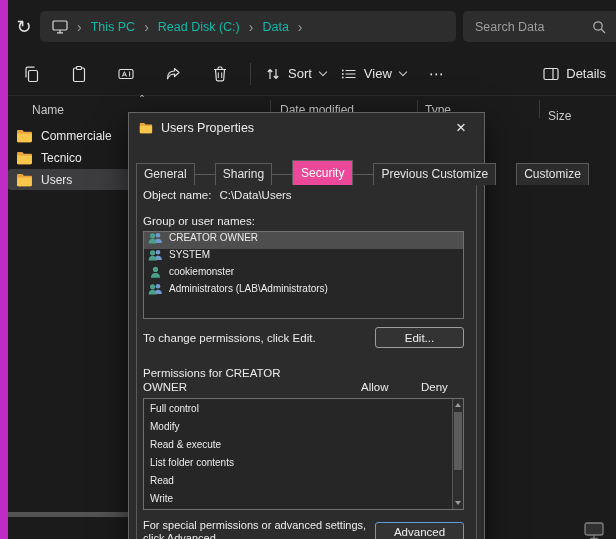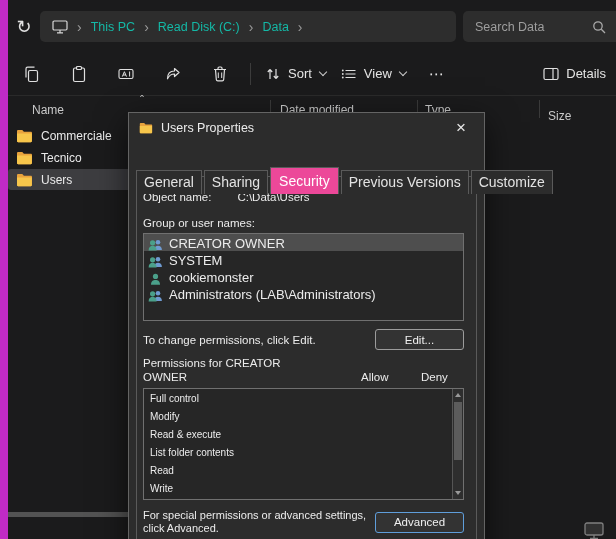--- a/index.html
+++ b/index.html
@@ -51,35 +51,35 @@
   .hscroll{position:absolute;left:2px;top:512px;width:131px;height:5px;border-radius:3px;background:#535353;cursor:pointer}
   .corner{position:absolute;right:12px;bottom:-4px;opacity:.9}
 
   
   .dialog{position:absolute;left:128px;top:112px;width:357px;height:470px;background:#2c2c2c;
           border:1px solid #646464;box-shadow:0 10px 30px rgba(0,0,0,.6);z-index:20;color:#ececec}
   .dlg-title{height:30px;display:flex;align-items:center;gap:8px;padding:0 10px;font-size:12.5px}
   .dlg-close{margin-left:auto;background:none;border:0;color:#e8e8e8;font-size:17px;width:26px;height:24px;
              line-height:22px;cursor:pointer;padding:0;font-family:inherit}
   .tabstrip{display:flex;align-items:flex-end;margin:6px 7px 0;border-bottom:1px solid #5a5a5a}
-  .tab{font-size:14px;color:#e3e3e3;padding:3px 7px 4px;border:1px solid #5a5a5a;border-bottom:0;
-       background:#2c2c2c;margin-right:2px;position:relative;top:18px;cursor:pointer;white-space:nowrap}
+  .tab{font-size:12px;color:#e3e3e3;padding:3px 7px 4px;border:1px solid #5a5a5a;border-bottom:0;
+       background:#2c2c2c;margin-right:20px;position:relative;top:11px;cursor:pointer;white-space:nowrap}
   .tab.active{background:#ec4899;padding:5px 8px 5px;color:#fff}
   .pane{margin:0 7px;border:1px solid #5a5a5a;border-top:0;padding:10px 12px 12px 6px;height:415px}
-  .objrow{display:flex;gap:26px;font-size:11.5px;margin:4px 0 14px;align-items:center}
+  .objrow{display:flex;gap:8px;font-size:11.5px;margin:4px 0 14px;align-items:center}
   .flabel{font-size:11.5px;display:block}
   .listbox{border:1px solid #707070;background:#262626;margin-top:4px;overflow:hidden}
   .groups-box{height:88px}
-  .grow{display:flex;align-items:flex-end;gap:6px;height:17px;padding:0 4px;font-size:13px;cursor:pointer}
+  .grow{display:flex;align-items:flex-start;gap:6px;height:17px;padding:0 4px;font-size:10px;cursor:pointer}
   .grow.sel{background:#4e4e4e}
   .editrow{display:flex;align-items:center;margin-top:8px}
   .btn{width:89px;height:21px;font-size:11.5px;color:#f0f0f0;background:#333;border:1px solid #9c9c9c;
        border-radius:3px;margin-left:auto;cursor:pointer;font-family:inherit;padding:0}
   .btn.accent{border-color:#5f9edb}
-  .permhead{position:relative;margin-top:6px;font-size:11.5px;line-height:14px;height:28px}
+  .permhead{position:relative;margin-top:18px;font-size:11.5px;line-height:14px;height:28px}
   .allow{position:absolute;left:218px;bottom:0}
   .deny{position:absolute;left:278px;bottom:0}
   .perms-box{height:112px;position:relative}
   .prow{height:18px;display:flex;align-items:center;padding-left:6px;font-size:10px;cursor:pointer}
   .vscroll{position:absolute;right:0;top:0;bottom:0;width:11px;background:#2e2e2e;border-left:1px solid #555;cursor:pointer}
   .vthumb{position:absolute;left:1px;right:1px;top:13px;height:58px;background:#5c5c5c}
   .tri-up{position:absolute;left:2px;top:4px;width:0;height:0;border-left:3px solid transparent;
           border-right:3px solid transparent;border-bottom:4px solid #9a9a9a}
   .tri-dn{position:absolute;left:2px;bottom:4px;width:0;height:0;border-left:3px solid transparent;
           border-right:3px solid transparent;border-top:4px solid #9a9a9a}
@@ -261,21 +261,21 @@
       <span>Users Properties</span>
       <button class="dlg-close">
         <span>×</span>
       </button>
     </div>
 
     <div class="tabstrip">
       <span class="tab">General</span>
       <span class="tab">Sharing</span>
       <span class="tab active">Security</span>
-      <span class="tab">Previous Versions</span>
+      <span class="tab">Previous Customize</span>
       <span class="tab">Customize</span>
     </div>
 
     <div class="pane">
       <div class="objrow">
         <span class="flabel">Object name:</span>
         <span class="flabel">C:\Data\Users</span>
       </div>
 
       <span class="flabel">Group or user names:</span>

